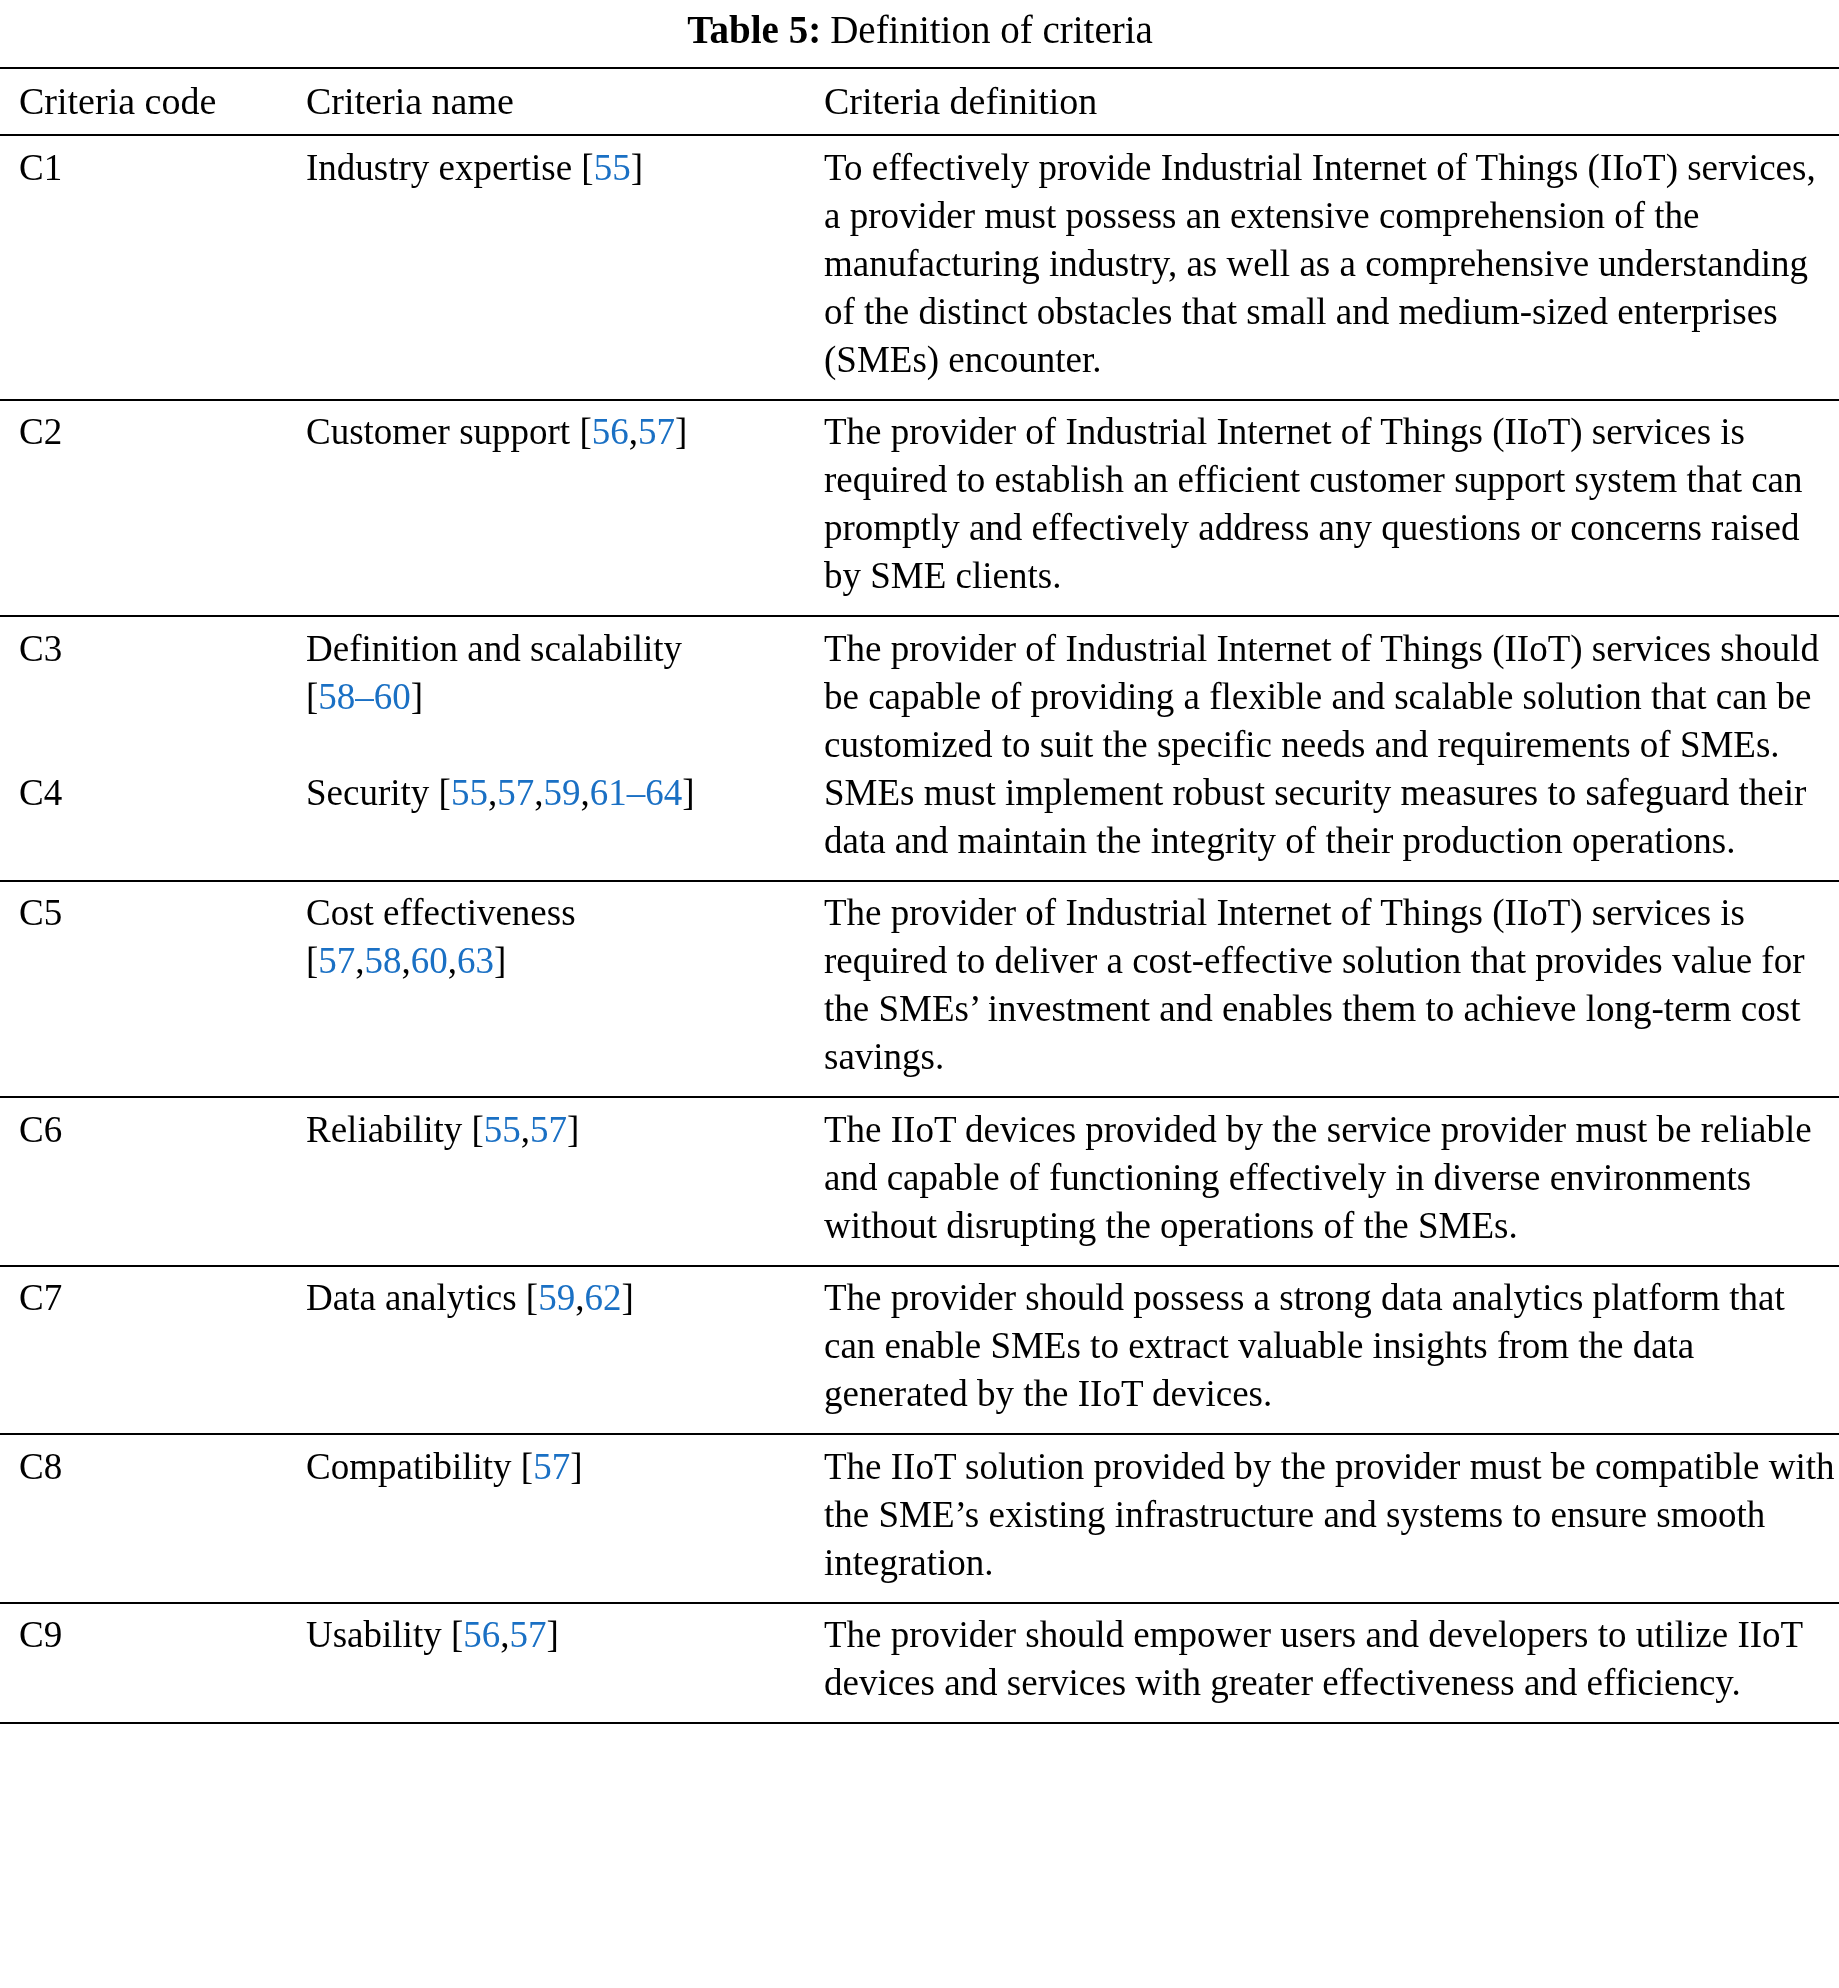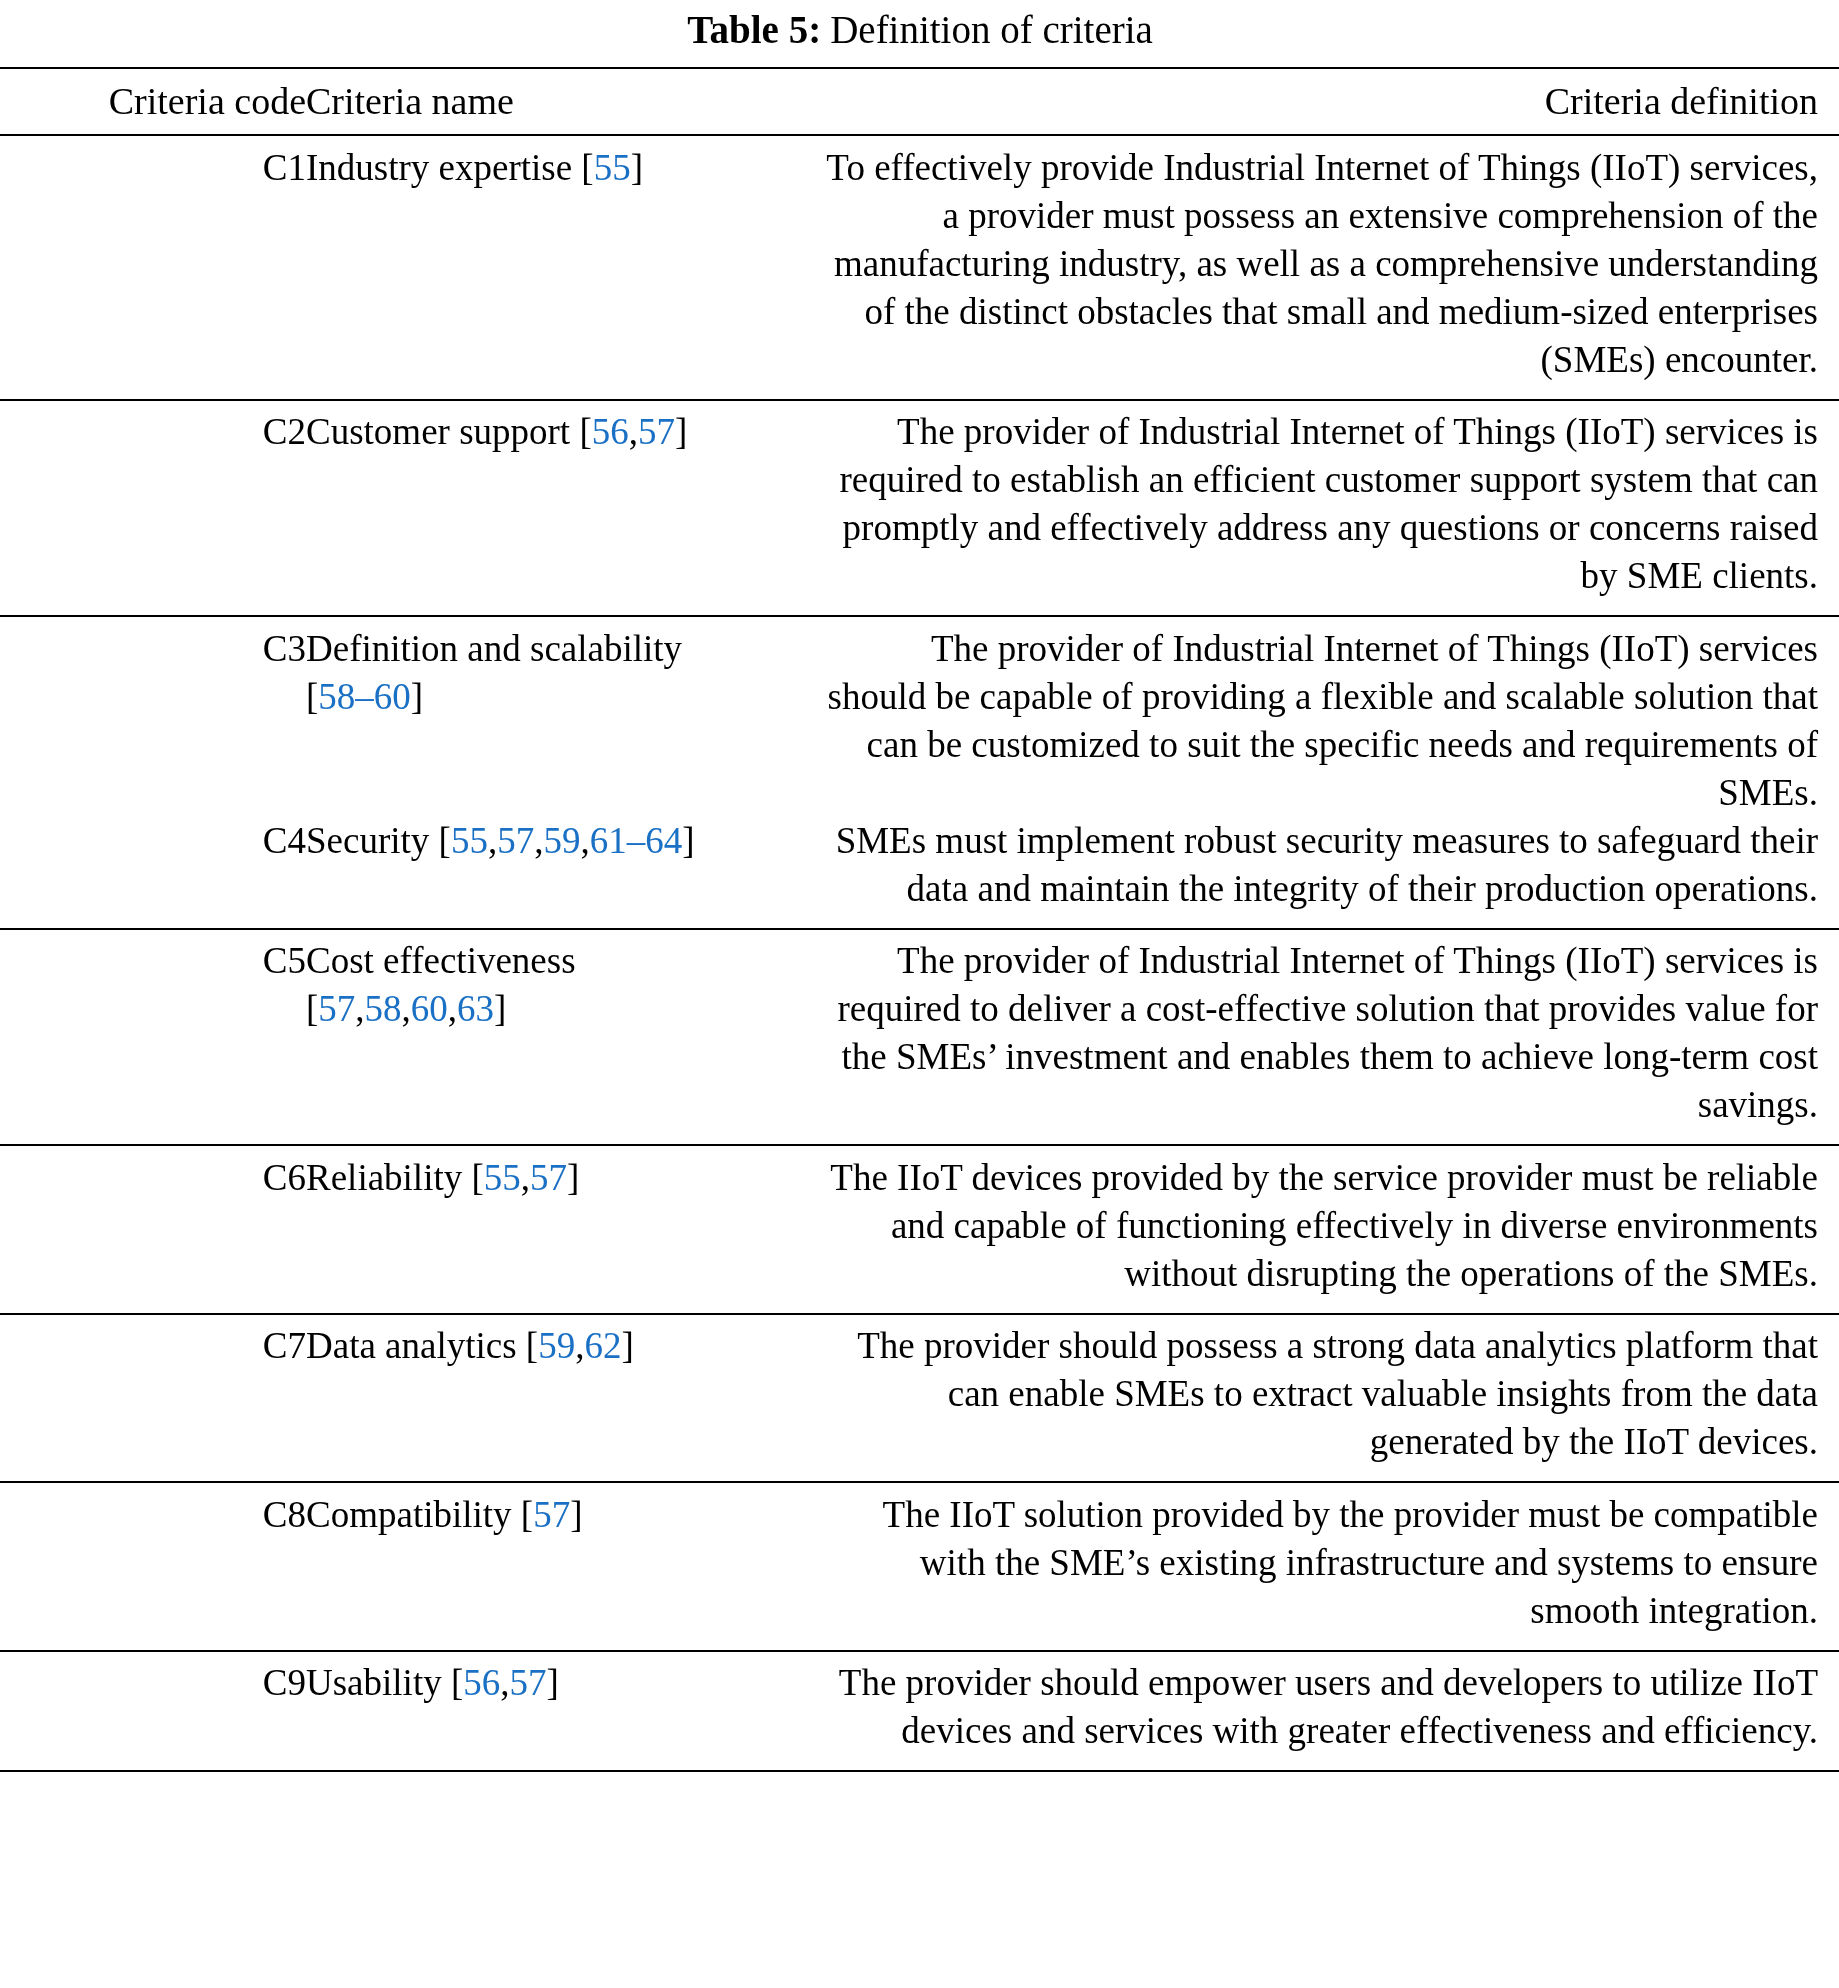--- a/index.html
+++ b/index.html
@@ -40,23 +40,23 @@
     text-align: left;
     font-size: 38px;
     padding: 9.4px 0 11.3px 0;
     vertical-align: top;
   }
   td {
     vertical-align: top;
     line-height: 48px;
     padding: 7.5px 0 15px 0;
   }
-  th.col-code, td.col-code { width: 306px; padding-left: 19px; box-sizing: border-box; text-align: right; }
+  th.col-code, td.col-code { width: 306px; padding-left: 19px; box-sizing: border-box; }
   th.col-name, td.col-name { width: 518px; padding-right: 19px; box-sizing: border-box; }
-  th.col-def,  td.col-def  { padding-right: 22px; text-align: right; }
+  th.col-def,  td.col-def  { padding-right: 4px; }
   tr.rule-below { border-bottom: 2.4px solid #000; margin-left: 48px; }
   tr.tight-bottom td { padding-bottom: 0; }
   tr.tight-top td { padding-top: 0; }
   .cite { color: var(--cite-color); }
 </style>
 </head>
 <body style="--cite-color: #1a70c4;">
 
 <div class="caption">
   <span class="caption-label">Table 5:</span><span class="caption-text">Definition of criteria</span>

